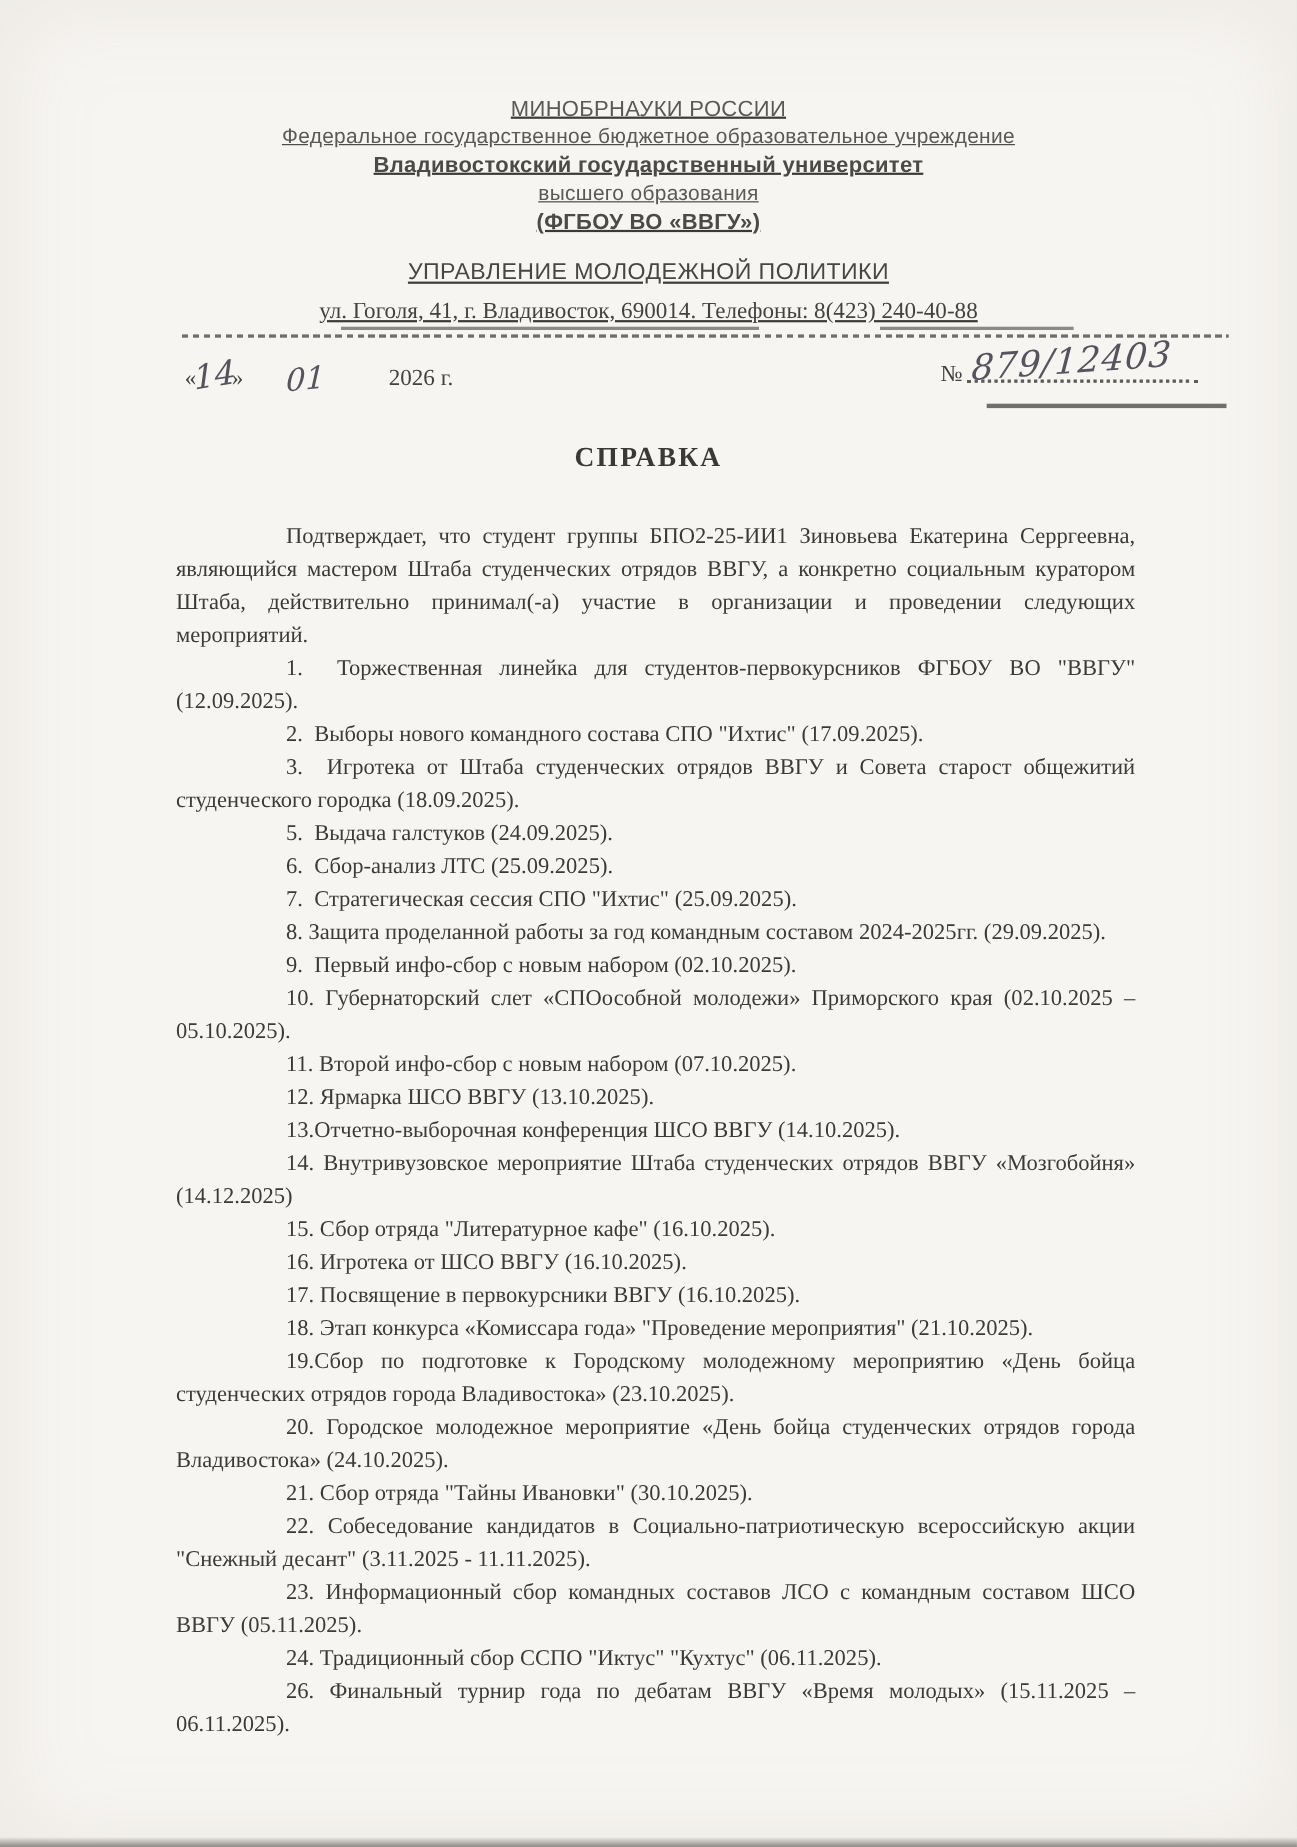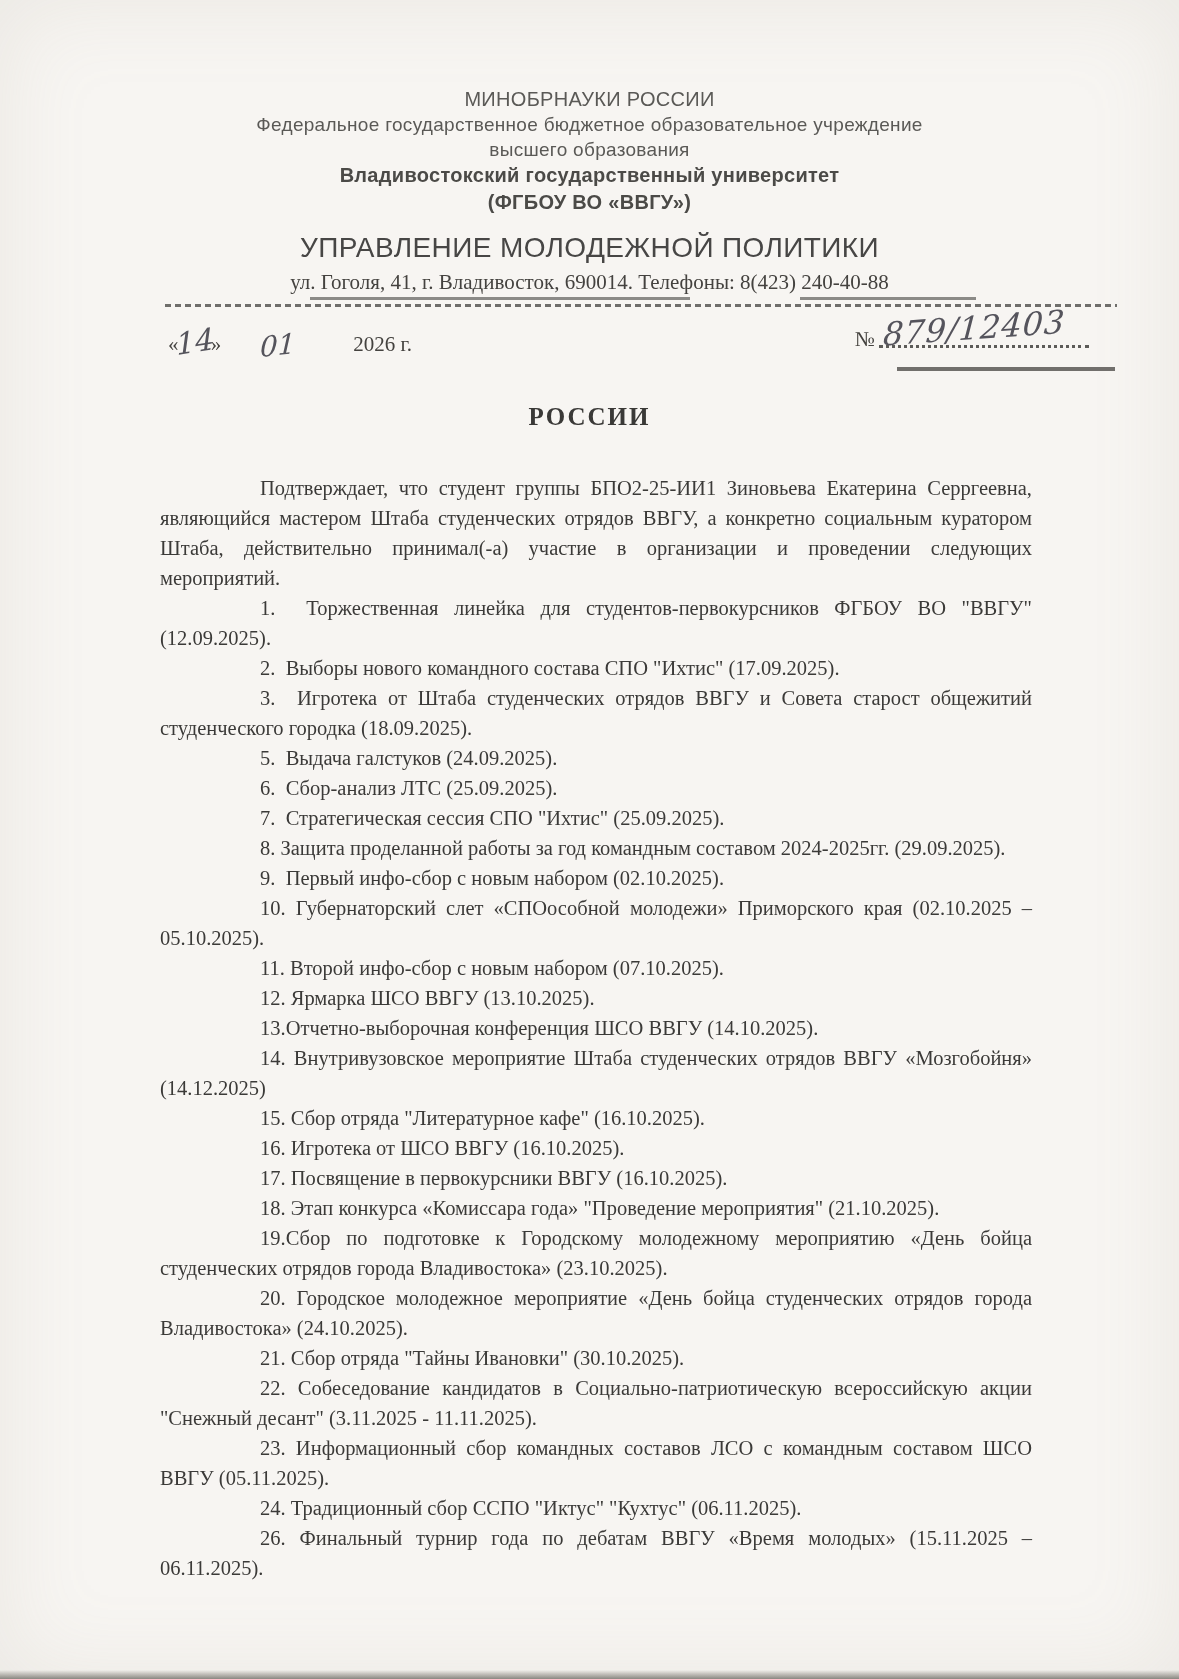--- a/index.html
+++ b/index.html
@@ -6,30 +6,30 @@
   .page{
     position:relative;
     width:1179px;height:1679px;
     margin:0 auto;
     background:#f7f5f2;
     box-shadow:inset 0 0 90px rgba(165,155,138,.14);
     overflow:hidden;
     color:#3b3a38;
   }
   
-  .letterhead{padding-top:86px;text-align:center;}
+  .letterhead{padding-top:86px;text-align:center;text-decoration:underline;}
   .lh-sans{
     font-family:"Liberation Sans","DejaVu Sans",sans-serif;
     font-size:20px;line-height:26px;color:#5a5956;letter-spacing:.3px;
   }
   .lh-sans.sm{font-size:19px;line-height:25px;}
   .lh-sans.bold{font-weight:bold;font-size:20px;line-height:27px;color:#4b4a47;}
   .dept{
     font-family:"Liberation Sans","DejaVu Sans",sans-serif;
-    font-size:28px;line-height:32px;margin-top:16px;color:#474645;letter-spacing:.4px;text-align:center;
+    font-size:21px;line-height:32px;margin-top:16px;color:#474645;letter-spacing:.4px;text-align:center;
   }
   .addr{
     font-family:"Liberation Serif","DejaVu Serif",serif;
     font-size:21px;line-height:26px;margin-top:5px;color:#44423f;
   }
   .addr-underline{position:absolute;height:3px;background:#8b8a87;}
   .addr-underline.left{top:297px;left:310px;width:380px;}
   .addr-underline.right{top:297px;left:800px;width:176px;}
   
   .dashes{
@@ -81,22 +81,22 @@
   }
 </style>
 </head>
 <body>
 
 <div class="page">
 
   <header class="letterhead">
     <div class="lh-sans">МИНОБРНАУКИ РОССИИ</div>
     <div class="lh-sans sm">Федеральное государственное бюджетное образовательное учреждение</div>
+    <div class="lh-sans bold">Владивостокский государственный университет</div>
     <div class="lh-sans sm">высшего образования</div>
-    <div class="lh-sans bold">Владивостокский государственный университет</div>
     <div class="lh-sans bold">(ФГБОУ ВО «ВВГУ»)</div>
     <div class="dept">УПРАВЛЕНИЕ МОЛОДЕЖНОЙ ПОЛИТИКИ</div>
     <div class="addr">ул. Гоголя, 41, г. Владивосток, 690014. Телефоны: 8(423) 240-40-88</div>
   </header>
   <div class="addr-underline left"></div>
   <div class="addr-underline right"></div>
 
   <div class="dashes"></div>
 
   <div class="dateline">
@@ -106,21 +106,21 @@
       <span class="year">2026 г.</span>
     </span>
     <span class="dl-right">
       <span class="no">№</span>
       <span class="dotted"></span>
       <span class="hand number">879/12403</span>
       <span class="num-underline"></span>
     </span>
   </div>
 
-  <h1 class="title">РОССИИ</h1>
+  <h1 class="title">СПРАВКА</h1>
 
   <main class="docbody">
     <p class="para">Подтверждает, что студент группы БПО2-25-ИИ1 Зиновьева Екатерина Серргеевна, являющийся мастером Штаба студенческих отрядов ВВГУ, а конкретно социальным куратором Штаба, действительно принимал(-а) участие в организации и проведении следующих мероприятий.</p>
     <div>
 
         <p class="para">1.&nbsp; Торжественная линейка для студентов-первокурсников ФГБОУ ВО "ВВГУ" (12.09.2025).</p>
 
         <p class="para">2.&nbsp; Выборы нового командного состава СПО "Ихтис" (17.09.2025).</p>
 
         <p class="para">3.&nbsp; Игротека от Штаба студенческих отрядов ВВГУ и Совета старост общежитий студенческого городка (18.09.2025).</p>

